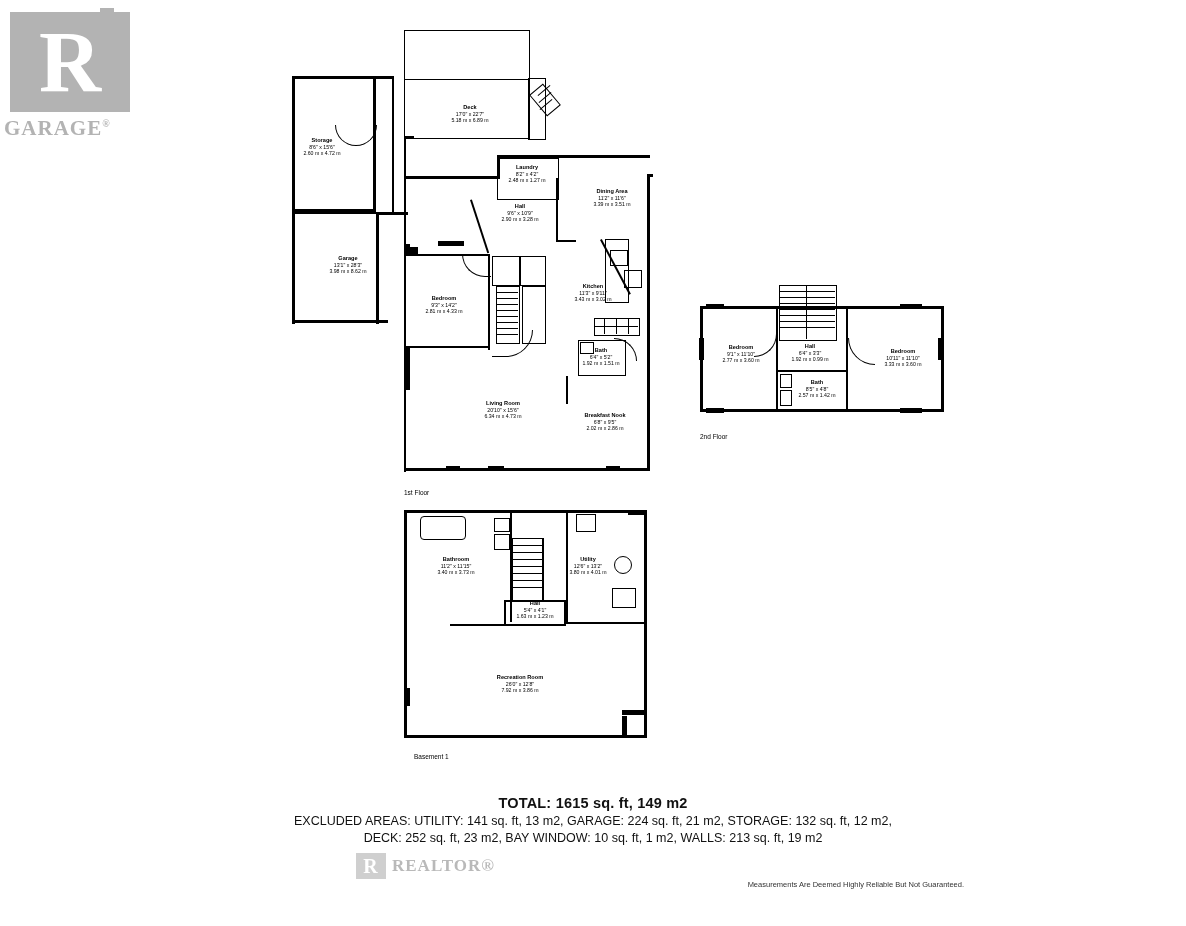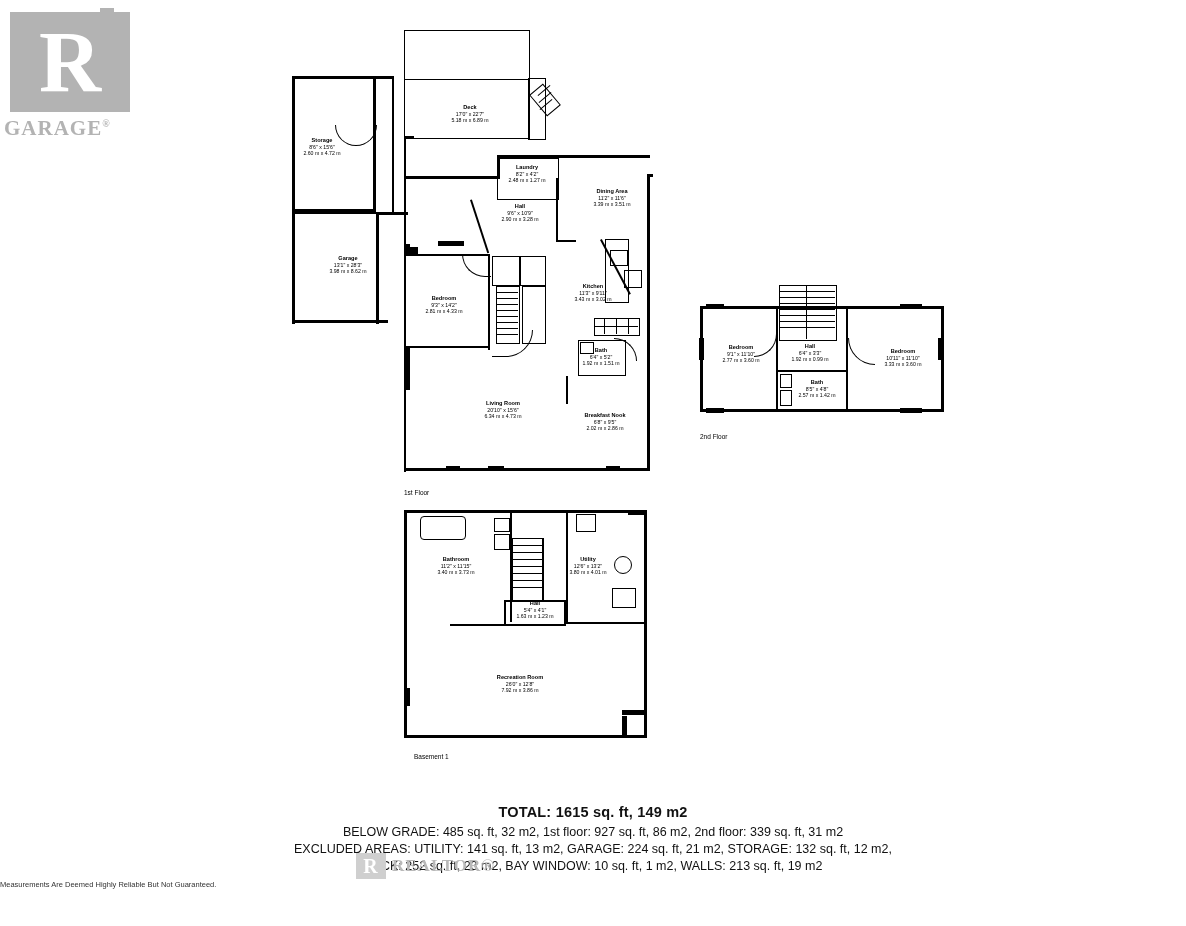--- a/index.html
+++ b/index.html
@@ -38,26 +38,26 @@
   .lbl{position:absolute;text-align:center;line-height:1.22;color:#000;}
   .lbl .nm{font-size:5.6px;font-weight:bold;display:block;}
   .lbl .d1{font-size:5.2px;display:block;}
   .lbl .d2{font-size:5.2px;display:block;}
   .floorlbl{position:absolute;font-size:6.5px;color:#000;}
   .fill{position:absolute;background:#000;}
   .arcdoor{position:absolute;border:1px solid #000;border-radius:50%;background:transparent;}
   .halfarc{position:absolute;border:1px solid #000;background:transparent;}
 
   
-  .totals{position:absolute;left:0;top:795px;width:1186px;text-align:center;margin-top:9px;}
+  .totals{position:absolute;left:0;top:795px;width:1186px;text-align:center;}
   .totals .t1{font-size:14.5px;font-weight:bold;letter-spacing:.2px;}
   .totals .t2{font-size:12.5px;margin-top:5px;}
   .totals .t3{font-size:12.5px;margin-top:3px;}
   .totals .t4{font-size:12.5px;margin-top:3px;}
-  .disclaimer{position:absolute;left:0;top:880px;width:964px;text-align:left;font-size:7.5px;color:#333;}
+  .disclaimer{position:absolute;left:0;top:880px;width:964px;text-align:right;font-size:7.5px;color:#333;}
 
   
   .wm-strip{
     position:absolute;left:356px;top:852px;width:462px;height:28px;
     background:rgba(255,255,255,0.0);
     color:#b9b9b9;font-family:"Liberation Serif", serif;
     font-size:17px;font-weight:bold;letter-spacing:1px;
     display:flex;align-items:center;
   }
   .wm-strip .wmbox{width:30px;height:26px;background:#cfcfcf;color:#fff;text-align:center;line-height:26px;font-size:20px;margin-right:6px;}
@@ -331,21 +331,20 @@
     <div class="fill" style="left:404px;top:688px;width:6px;height:18px;"></div>
     <div class="fill" style="left:622px;top:710px;width:24px;height:5px;"></div>
     <div class="fill" style="left:622px;top:716px;width:5px;height:20px;"></div>
     <div class="fill" style="left:628px;top:510px;width:18px;height:5px;"></div>
 
     <div class="floorlbl" style="left:414px;top:753px;">Basement 1</div>
   </div>
 
   <div class="totals">
     <div class="t1">TOTAL: 1615 sq. ft, 149 m2</div>
-    <div class="t2">BELOW GRADE: 485  sq. ft, 32 m2, 1st floor: 927 sq. ft, 86 m2, 2nd floor: 339 sq. ft, 31 m2</div>
     <div class="t3">EXCLUDED AREAS: UTILITY: 141 sq. ft, 13 m2, GARAGE: 224 sq. ft, 21 m2, STORAGE: 132 sq. ft, 12 m2,</div>
     <div class="t4">DECK: 252 sq. ft, 23 m2, BAY WINDOW: 10 sq. ft, 1 m2, WALLS: 213 sq. ft, 19 m2</div>
   </div>
 
   <div class="wm-strip">
     <span class="wmbox">R</span>
     <span>REALTOR®</span>
   </div>
 
   <div class="disclaimer">Measurements Are Deemed Highly Reliable But Not Guaranteed.</div>

